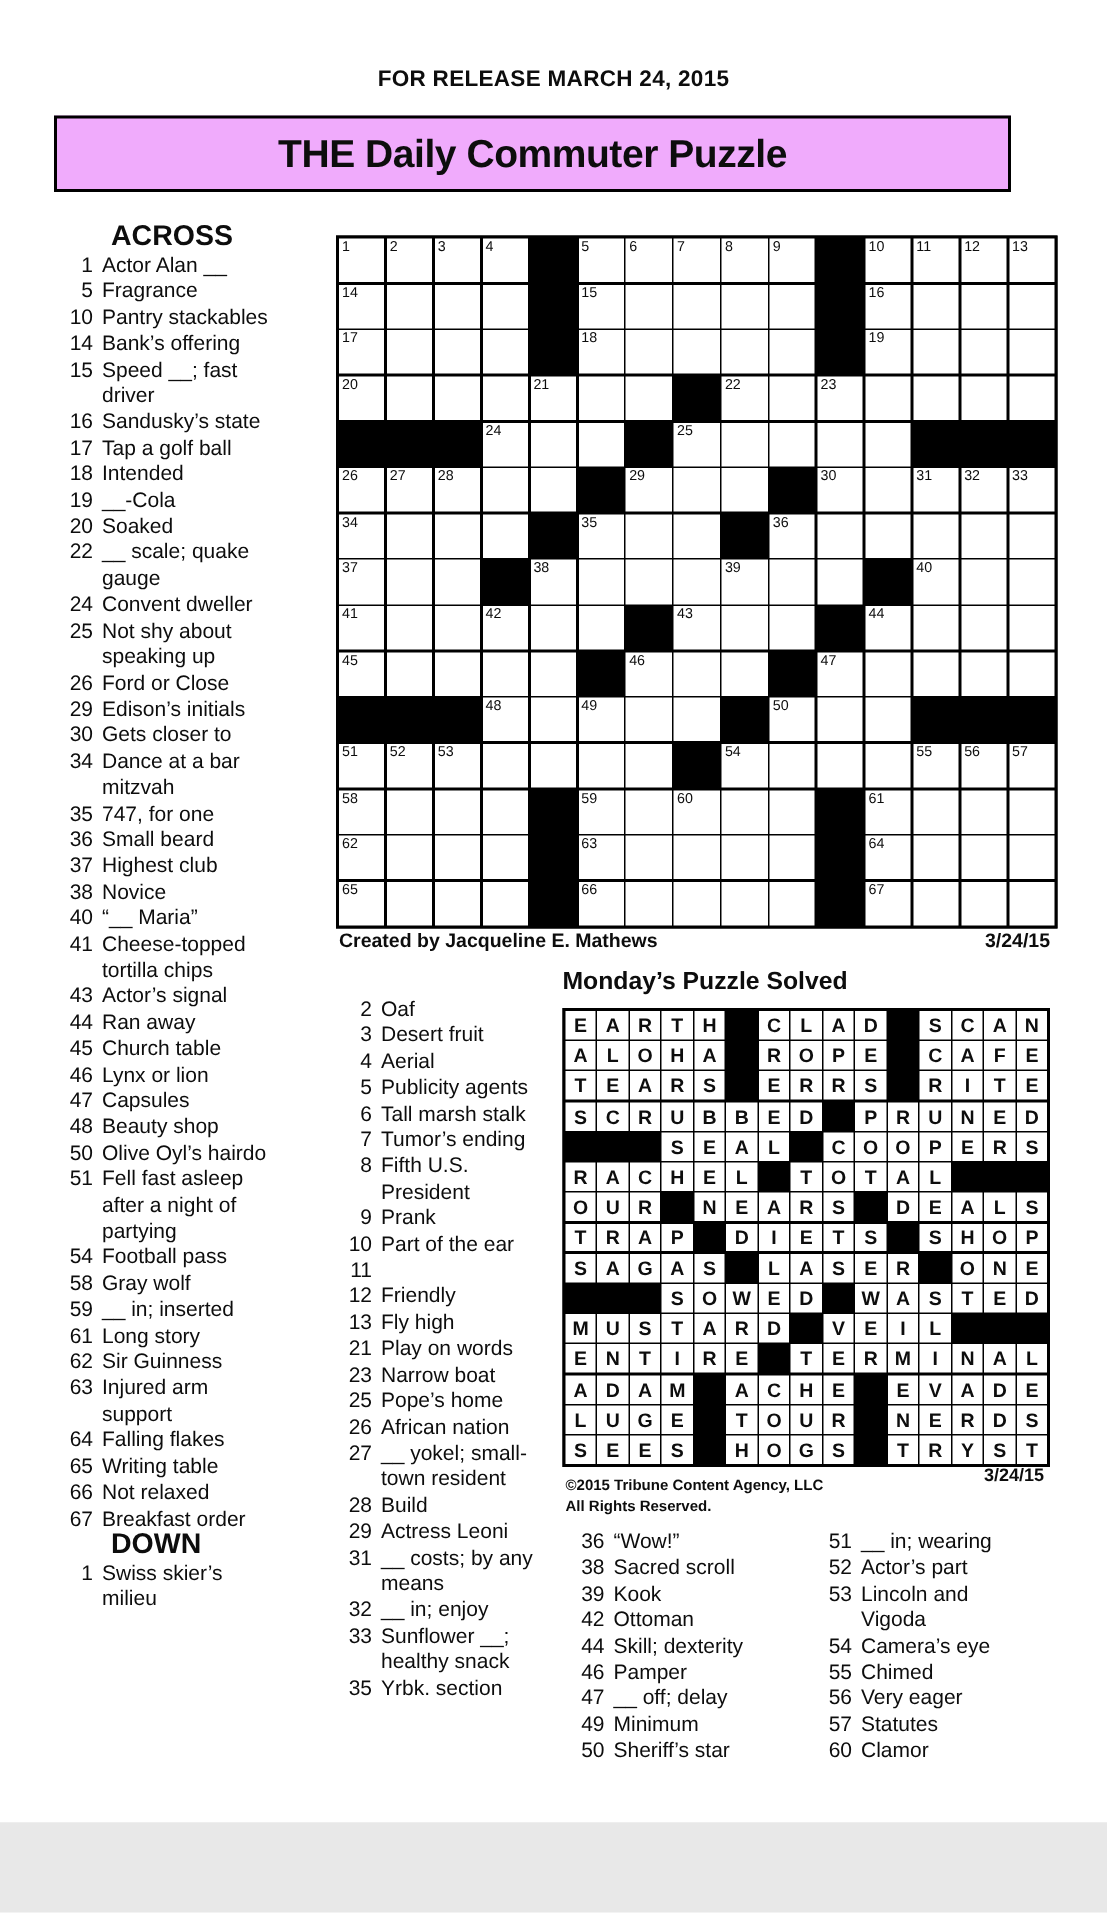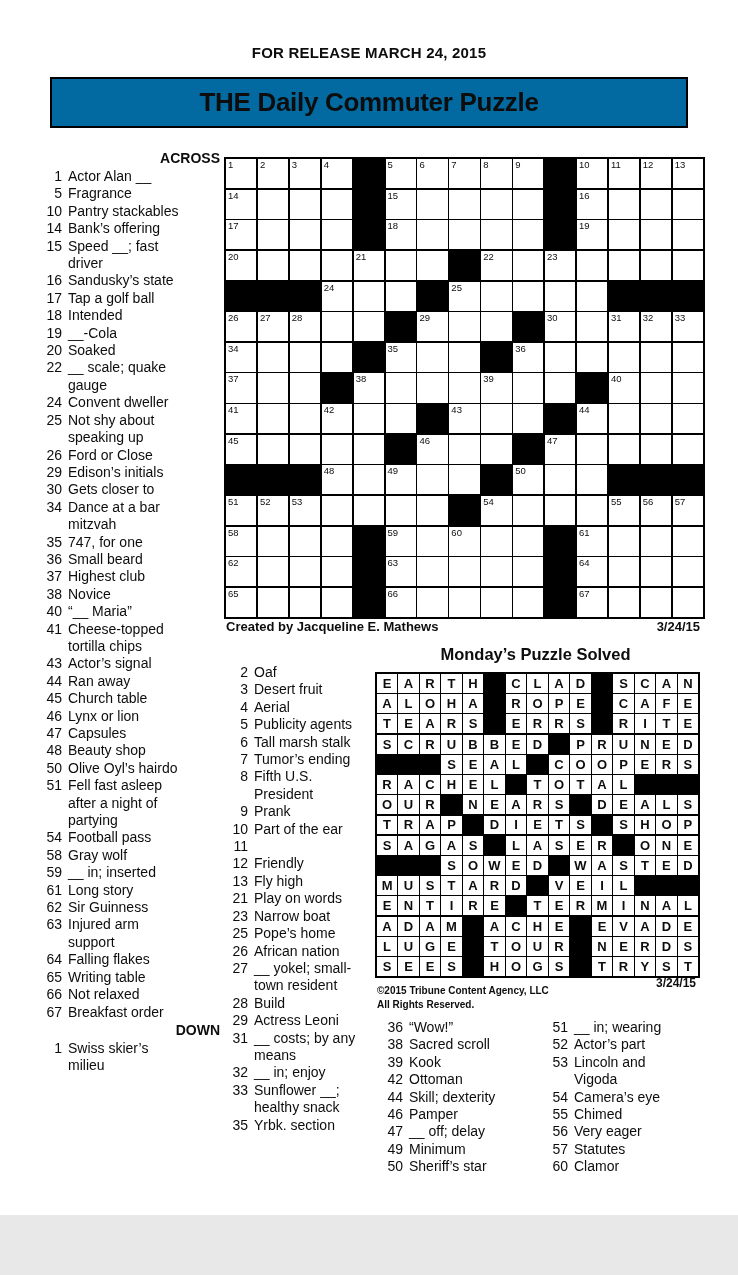--- a/index.html
+++ b/index.html
@@ -5,29 +5,29 @@
   html,body{margin:0;padding:0;background:#e8e8e8;}
   .page{
     position:relative;width:738px;height:1215px;background:#ffffff;
     font-family:"Liberation Sans",sans-serif;color:#0d0d0d;overflow:hidden;
   }
   .release{
     position:absolute;left:0;top:44px;width:738px;text-align:center;
     font-size:15px;font-weight:bold;letter-spacing:.2px;
   }
   .title-box{
-    position:absolute;left:50px;top:77px;width:634px;height:47px;
+    position:absolute;left:36px;top:77px;width:634px;height:47px;
     border:2.5px solid #000;display:flex;align-items:center;justify-content:center;
-    gap:8px;background:#0369a1;
+    gap:8px;background:#f0abfc;
   }
   .title-main{font-size:26px;font-weight:bold;letter-spacing:-.3px;}
   .title-by{font-size:15px;padding-top:6px;}
 
   
-  .clue-head{font-size:14px;font-weight:bold;line-height:18px;text-align:right;}
+  .clue-head{font-size:19px;font-weight:bold;line-height:18px;}
   .clue{display:flex;line-height:17.4px;font-size:14px;}
   .cnum{flex:none;width:26px;text-align:right;padding-right:6px;}
   .ctext{flex:none;}
 
   .across-col{position:absolute;left:36px;top:149px;width:184px;}
   .across-col .clue-head{padding-left:38px;margin-bottom:1px;}
   .across-col .ctext{width:118px;}
   .down-head{margin-top:0;}
 
   .col2{position:absolute;left:222px;top:664px;width:156px;}
@@ -60,21 +60,21 @@
     position:absolute;left:2px;top:1px;font-size:9.5px;line-height:10px;
   }
   .solved-grid .cell{display:flex;align-items:center;justify-content:center;
     font-size:13px;font-weight:bold;}
 
   .created-row{
     position:absolute;left:226px;top:619px;width:474px;display:flex;
     justify-content:space-between;font-size:13px;font-weight:bold;
   }
   .solved-head{
-    position:absolute;left:375px;top:645px;width:321px;text-align:center;
+    position:absolute;left:375px;top:645px;width:321px;text-align:left;
     font-size:16.5px;font-weight:bold;
   }
   .solved-date{
     position:absolute;left:375px;top:976px;width:321px;text-align:right;
     font-size:12px;font-weight:bold;
   }
   .copyright{
     position:absolute;left:377px;top:984px;font-size:10px;font-weight:bold;
     line-height:14px;
   }

